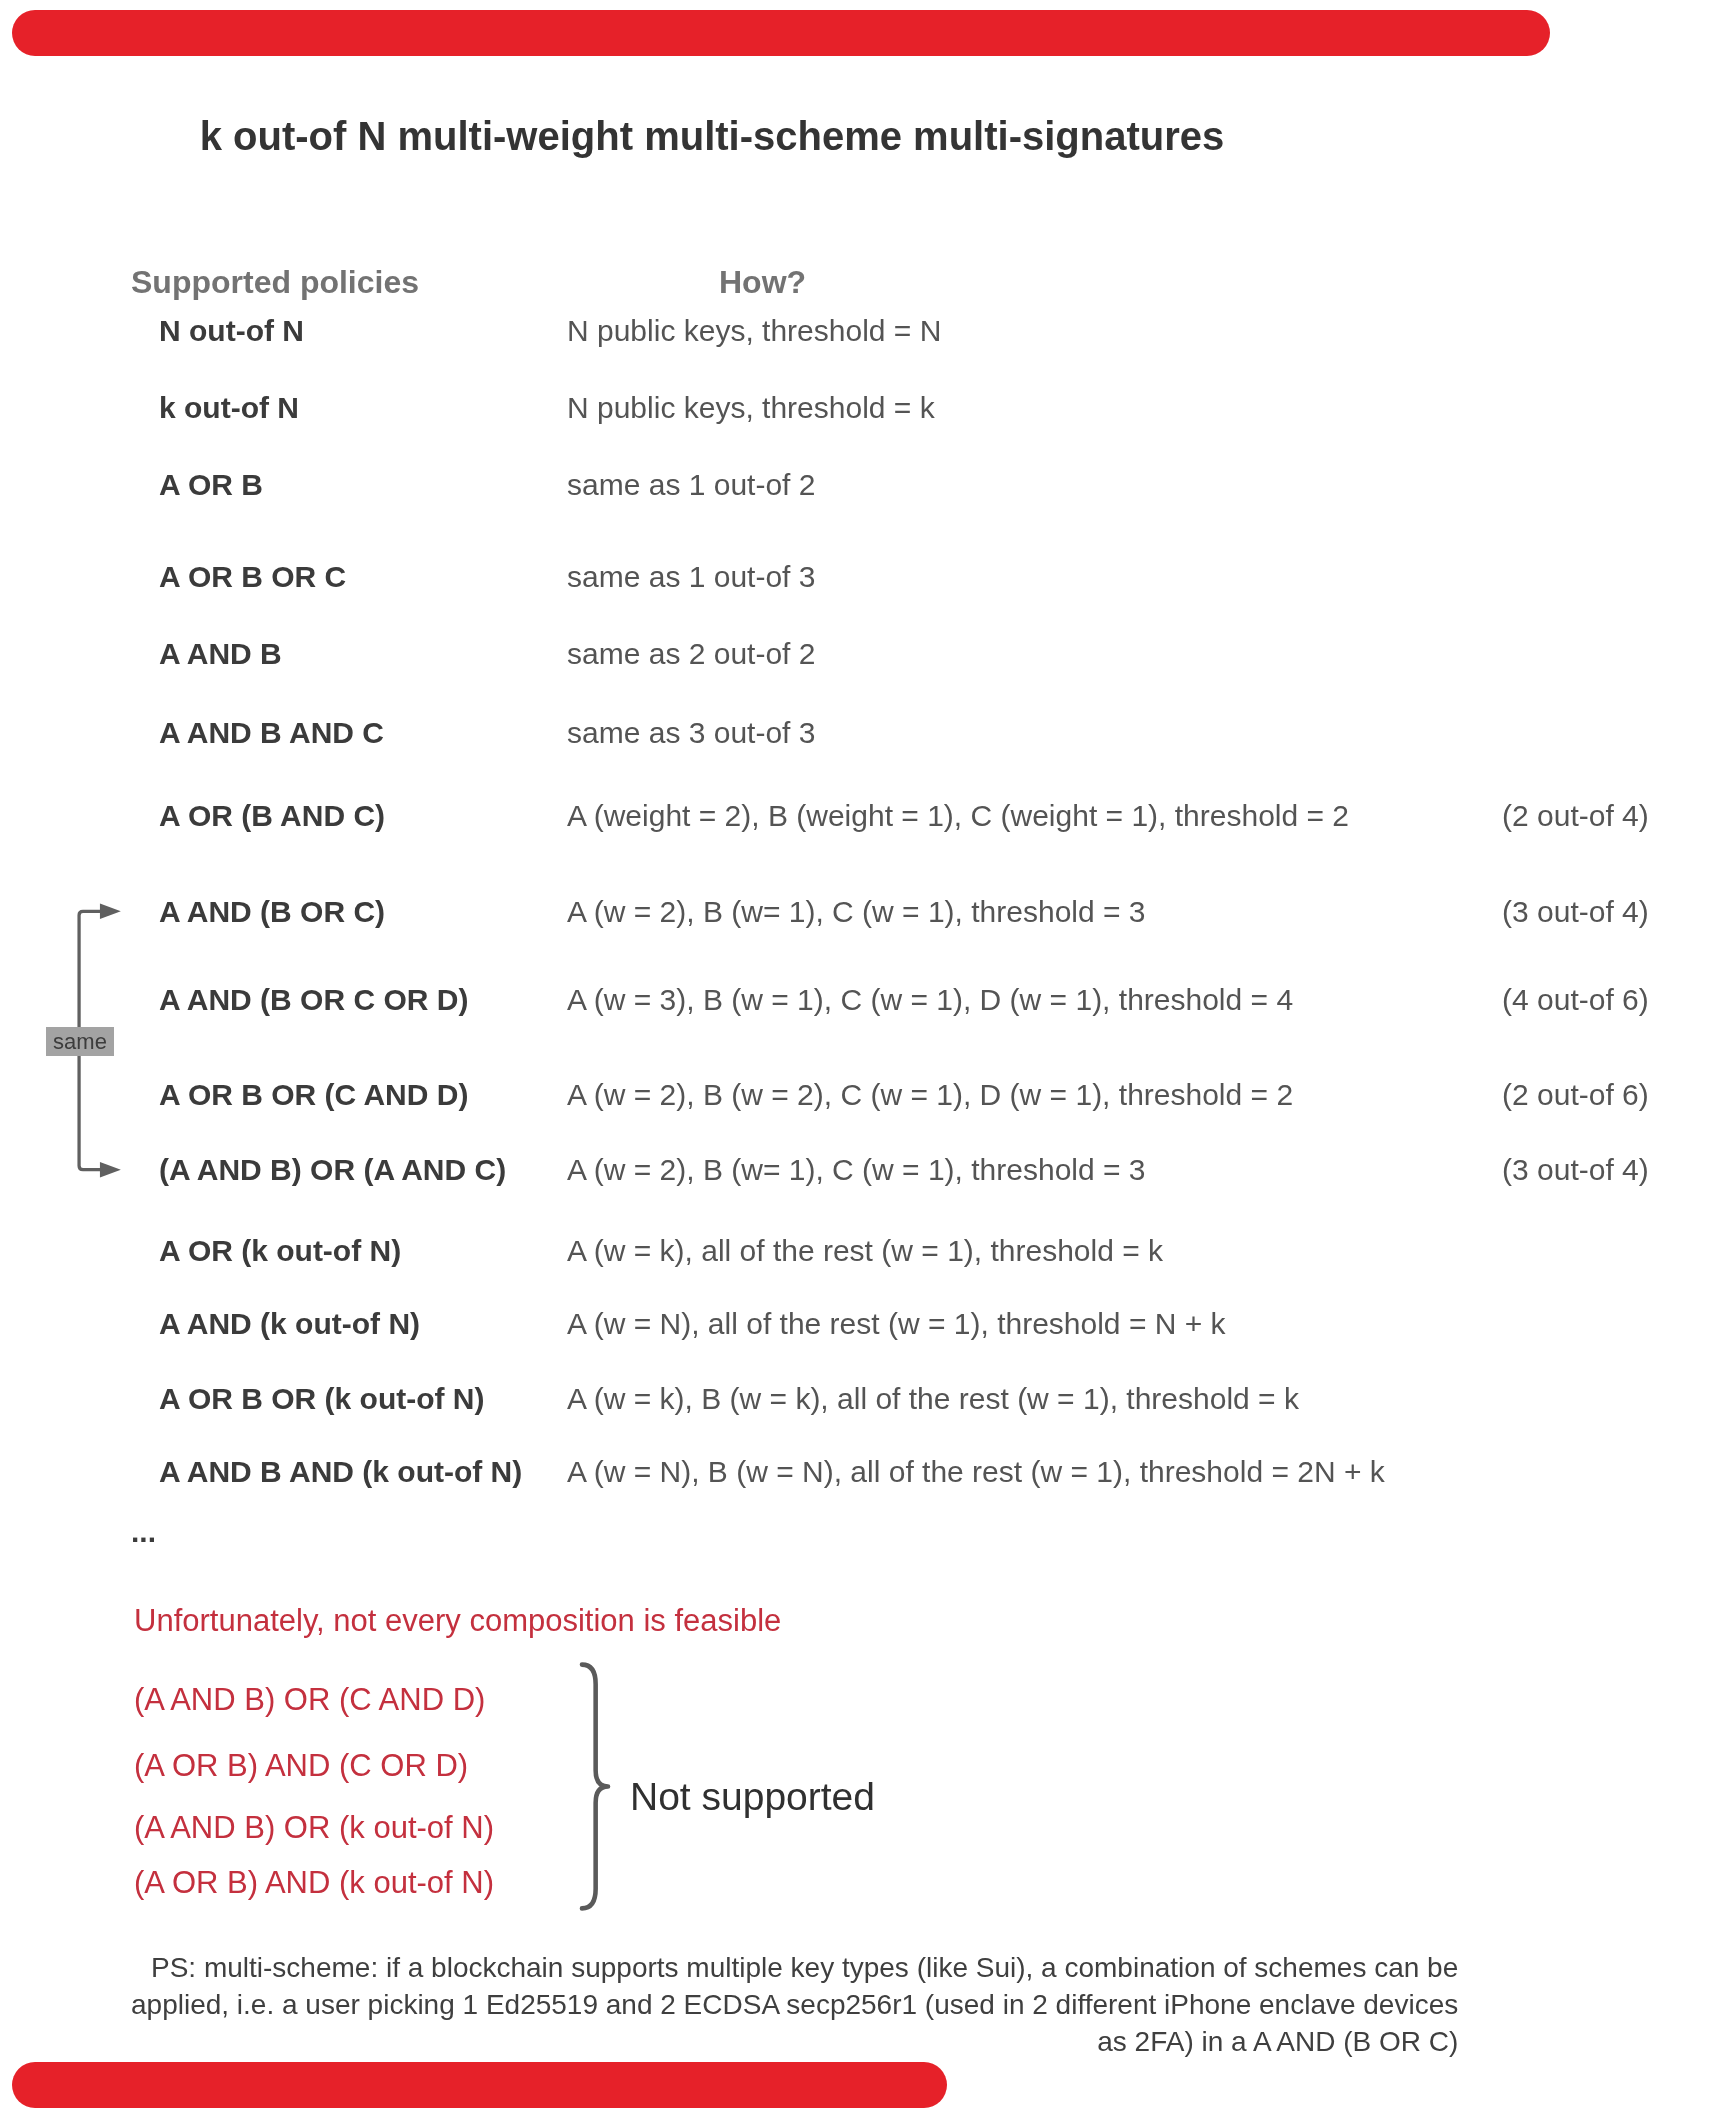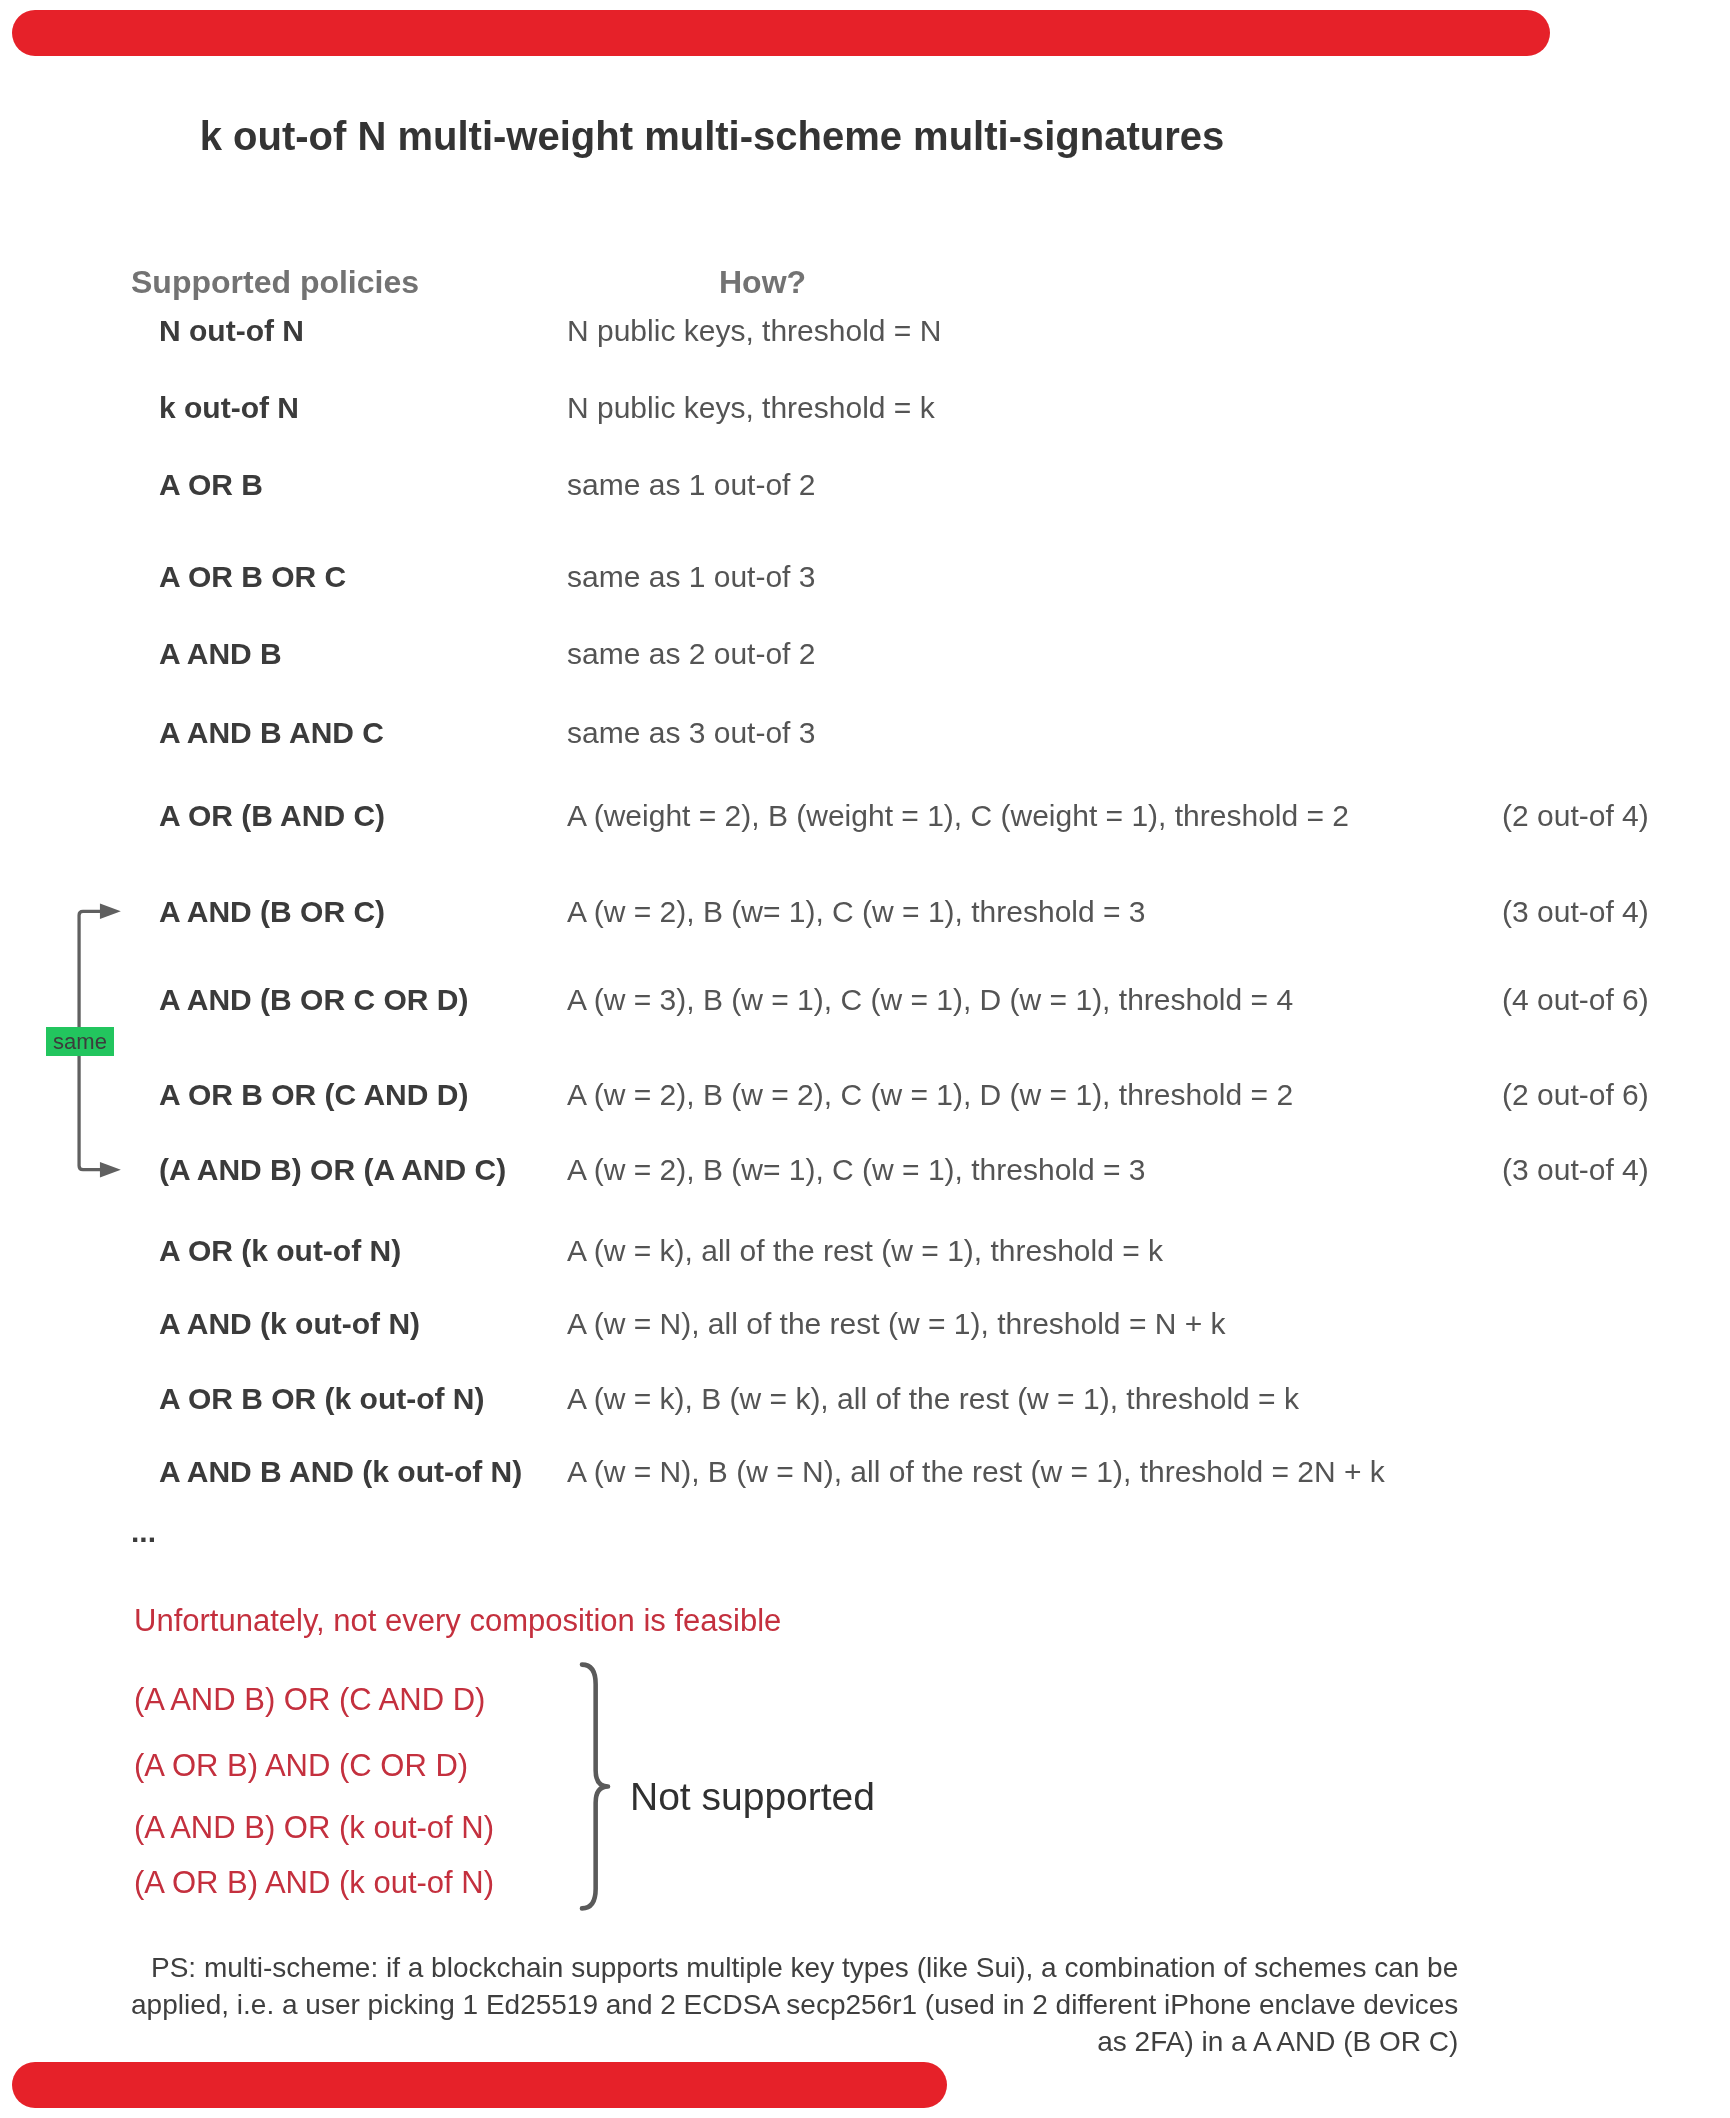--- a/index.html
+++ b/index.html
@@ -20,21 +20,21 @@
 
   .row{position:absolute;left:0;width:1730px;height:37px;font-size:30px;line-height:37px;}
   .row .lbl{position:absolute;left:131px;top:0;font-weight:700;color:#3b3b3b;white-space:nowrap;margin-left:28px;}
   .row .how{position:absolute;left:567px;top:0;color:#545454;white-space:nowrap;}
   .row .note{position:absolute;left:1502px;top:0;color:#545454;white-space:nowrap;}
 
   .ellipsis{position:absolute;left:131px;top:1515px;font-size:30px;color:#3b3b3b;font-weight:700;}
 
   .same-svg{position:absolute;left:62px;top:893px;width:72px;height:295px;}
   .same-label{position:absolute;left:46px;top:1027px;width:68px;text-align:center;
-              font-size:22px;color:#3c3c3c;background:#22c55e;z-index:3;line-height:29px;}
+              font-size:22px;color:#3c3c3c;background:#a3a3a3;z-index:3;line-height:29px;}
 
   .red-heading{position:absolute;left:134px;top:1603px;font-size:31px;color:#c4303e;}
   .red-item{position:absolute;left:134px;font-size:31px;color:#c4303e;white-space:nowrap;}
   .red-item.i0{top:1682px;}
   .red-item.i1{top:1748px;}
   .red-item.i2{top:1810px;}
   .red-item.i3{top:1865px;}
 
   .brace-svg{position:absolute;left:578px;top:1662px;width:34px;height:249px;}
   .not-supported{position:absolute;left:630px;top:1775px;font-size:39px;color:#303030;}

